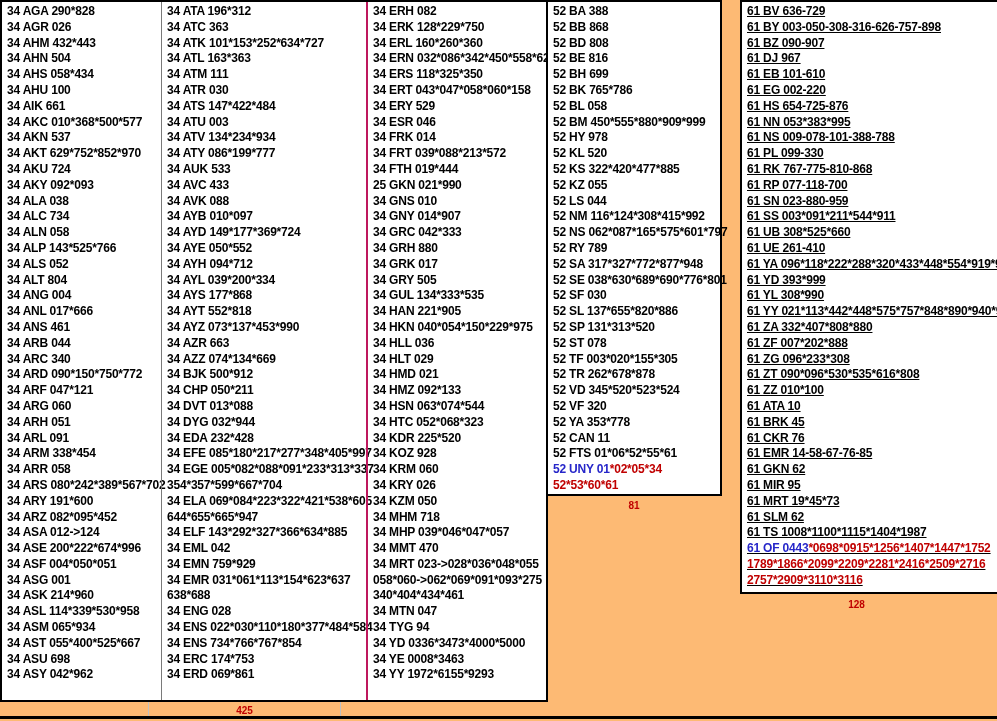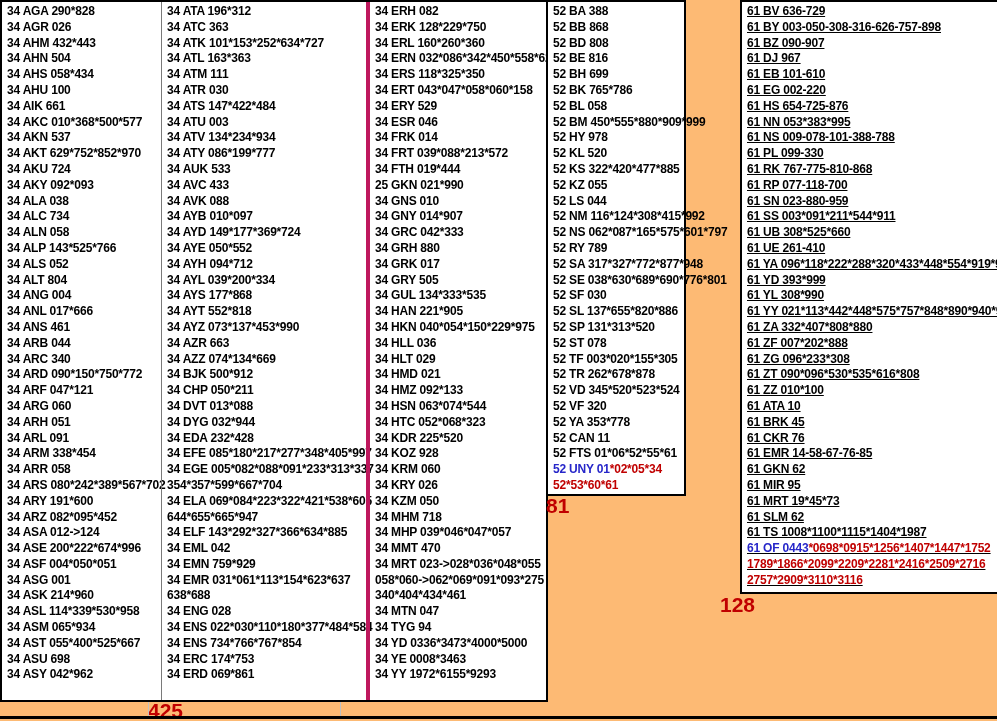--- a/index.html
+++ b/index.html
@@ -3,30 +3,30 @@
 <meta charset="utf-8">
 <style>
   html,body{margin:0;padding:0;background:#e8e8e8;}
   #sheet{
     position:relative;width:997px;height:721px;background:#fdba74;overflow:hidden;
     font-family:"Liberation Sans",sans-serif;font-weight:bold;font-size:12px;
     letter-spacing:-0.2px;color:#000;
   }
   .box{position:absolute;box-sizing:border-box;border:2px solid #000;background:#fff;}
   #box-a{left:0;top:0;width:548px;height:702px;}
-  #box-b{left:546px;top:0;width:140px;height:496px;}
+  #box-b{left:546px;top:0;width:176px;height:496px;}
   #box-c{left:740px;top:0;width:273px;height:594px;text-decoration:underline;}
   .colwrap{position:absolute;top:0;bottom:0;}
   #col-0{left:0;width:159px;}
   #col-1{left:159px;width:205px;border-left:1px solid #7a7a7a;}
-  #col-2{left:364px;right:0;border-left:4px solid #be185d;}
+  #col-2{left:364px;right:0;border-left:2px solid #be185d;}
   .colpad{padding-top:2px;}
   .line{padding-left:5px;line-height:15.8px;white-space:nowrap;overflow:visible;}
   .total{
-    position:absolute;color:#C00000;font-size:21px;
+    position:absolute;text-align:center;color:#C00000;font-size:10px;
     letter-spacing:0;line-height:16px;
   }
   #total-81{left:546px;top:498px;width:176px;}
   #total-128{left:720px;top:597px;width:273px;}
   #total-425{left:148px;top:703px;width:193px;}
   .vgrid{position:absolute;width:1px;background:#c0c0c0;}
   #fg-1{left:148px;top:702px;height:14px;}
   #fg-2{left:340px;top:702px;height:14px;}
   #bottom-line{position:absolute;left:0;top:716px;width:997px;height:3px;background:#000;}
 </style>

